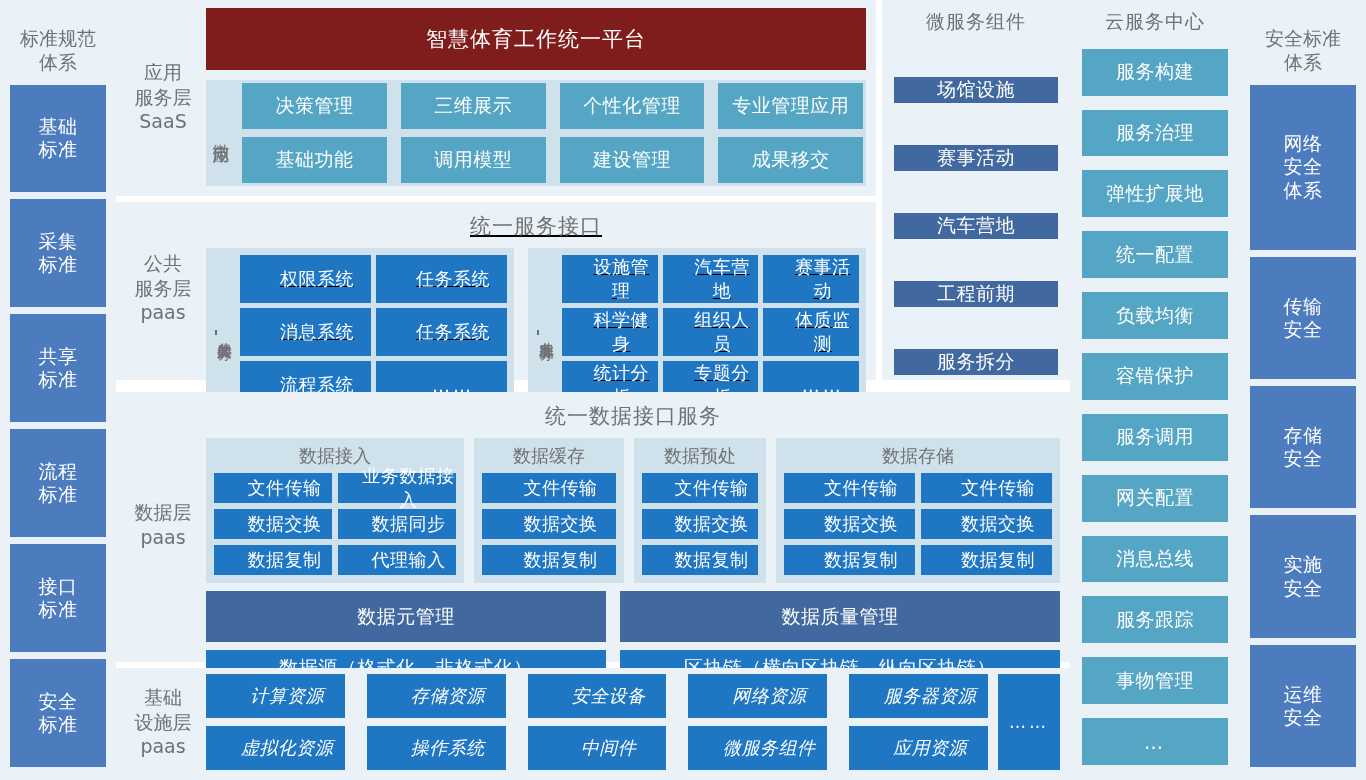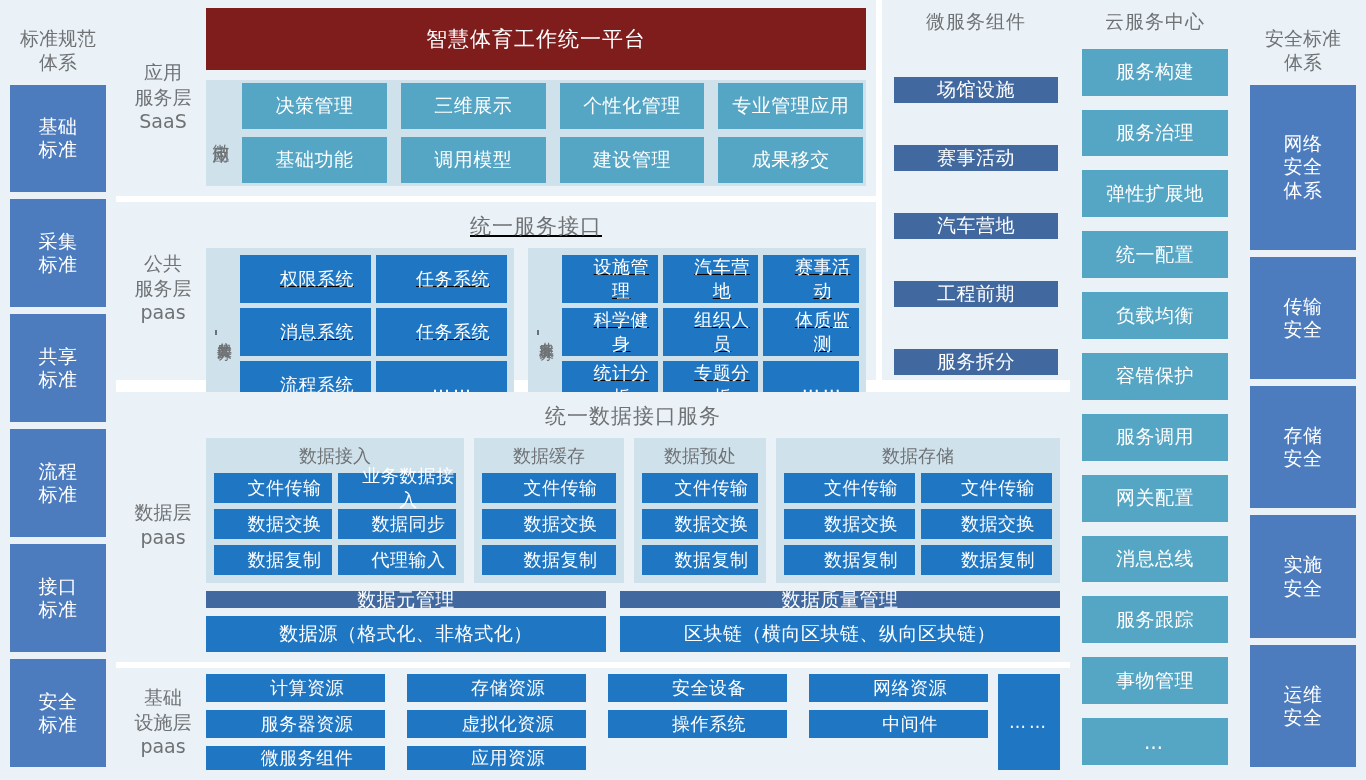--- a/index.html
+++ b/index.html
@@ -82,33 +82,33 @@
   #data-panel .right-side { flex: 1 1 auto; display: flex; flex-direction: column; }
   .data-groups { display: flex; gap: 10px; }
   .data-group { background: #cfe2ec; padding: 4px 8px 8px; display: flex;
                 flex-direction: column; }
   .dg-title { text-align: center; color: #6f7275; font-size: 18px;
               padding: 2px 0 5px; }
   .dg-grid { display: grid; gap: 6px; grid-template-rows: repeat(3, 30px); }
   .dg-grid.c1 { grid-template-columns: 1fr; }
   .dg-grid.c2 { grid-template-columns: 1fr 1fr; }
   .mgmt-row { display: flex; gap: 14px; margin-top: 8px; }
-  .bar-slate { background: #41699f; color: #fff; font-size: 19px; height: 17px;
+  .bar-slate { background: #41699f; color: #fff; font-size: 19px; height: 51px;
                display: flex; align-items: center; justify-content: center;
                letter-spacing: .5px; }
   .bar-blue { background: #1f77c4; color: #fff; font-size: 19px; height: 36px;
               display: flex; align-items: center; justify-content: center;
               letter-spacing: .5px; }
 
   
   #infra-panel { flex: 1 1 auto; display: flex; padding: 6px 10px 10px 4px; }
   #infra-panel .right-side { flex: 1 1 auto; display: flex; gap: 10px; }
   .infra-grid { flex: 1 1 auto; display: grid;
-                grid-template-columns: repeat(4, 1fr);
-                grid-template-rows: 1fr 1fr; gap: 8px 22px; }
+                grid-template-columns: repeat(5, 1fr);
+                grid-template-rows: 1fr 1fr; gap: 8px 22px; font-style: italic; }
   .infra-more { flex: 0 0 62px; background: #1f77c4; color: #fff; font-size: 17px;
                 display: flex; align-items: center; justify-content: center; }
 
   
   .svc-col { flex: 0 0 188px; background: #eaf2f7; display: flex;
              flex-direction: column; padding: 0 12px 8px; }
   .svc-col.cloud { flex: 0 0 170px; }
   .svc-col .panel-title { padding-top: 10px; padding-bottom: 8px; }
   .svc-box { color: #fff; font-size: 19px; display: flex; align-items: center;
              justify-content: center; text-align: center; margin-bottom: 7px;

